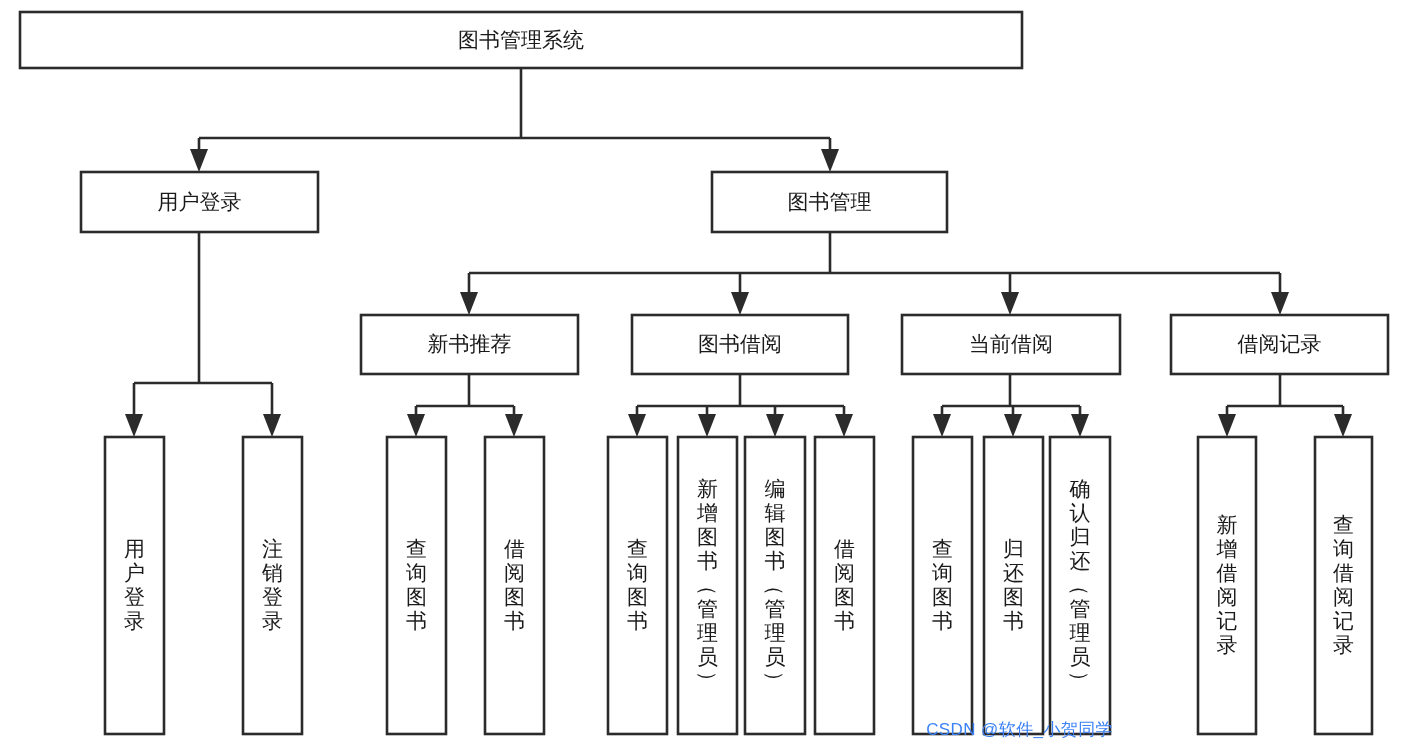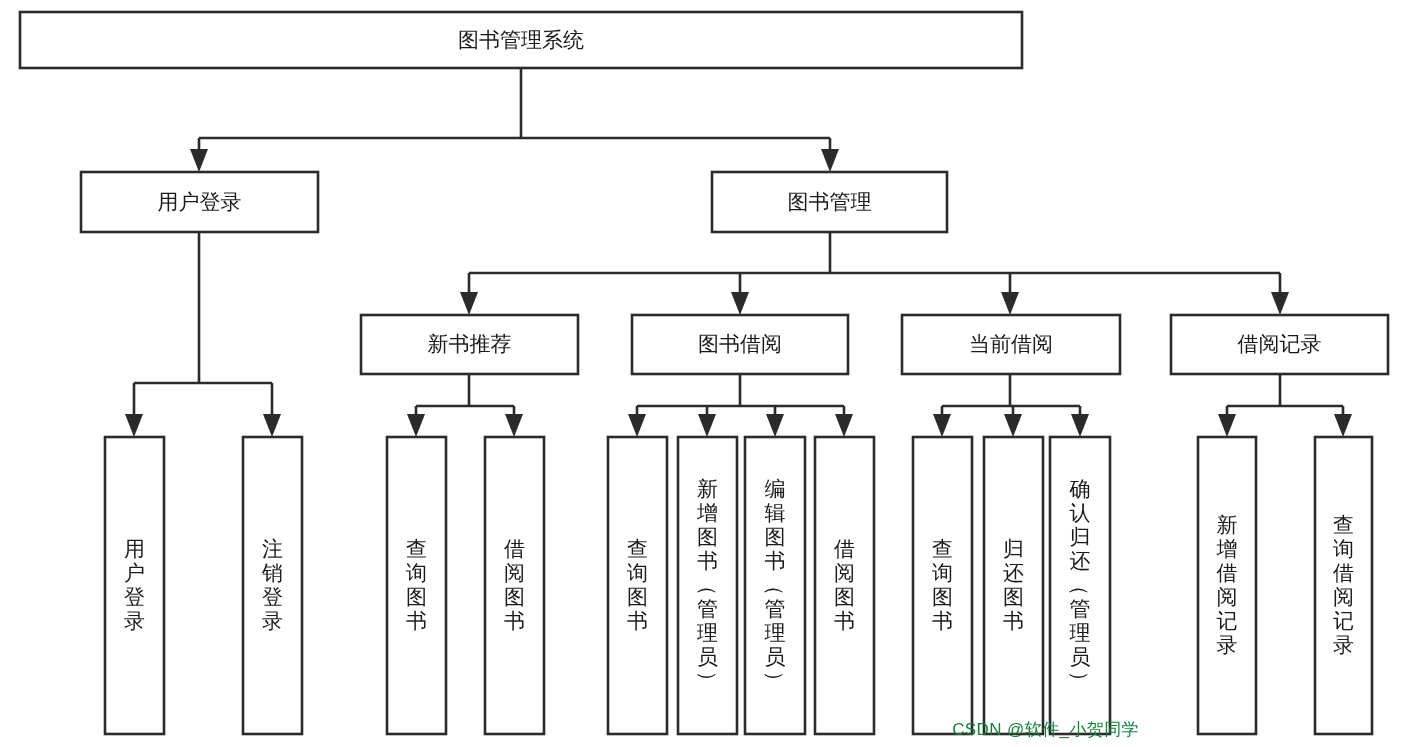--- a/index.html
+++ b/index.html
@@ -12,21 +12,20 @@
     width: 1405px;
     height: 747px;
     font-family: "Liberation Sans", "DejaVu Sans", sans-serif;
     overflow: hidden;
     position: relative;
   }
   #diagram-root {
     position: relative;
     width: 1121px;
     height: 747px;
-    padding-left: 26px;
   }
   svg.diagram-canvas {
     position: absolute;
     left: 0;
     top: 0;
     width: 1405px;
     height: 747px;
     display: block;
   }
   .node-box {
@@ -56,21 +55,21 @@
     font-size: 21px;
     fill: #1a1a1a;
     text-anchor: middle;
   }
   .watermark-text {
     position: absolute;
     right: 8px;
     bottom: 6px;
     font-family: "Liberation Sans", "DejaVu Sans", sans-serif;
     font-size: 17px;
-    color: #15803d;
+    color: #3b82f6;
     white-space: nowrap;
     letter-spacing: 0.4px;
     user-select: none;
   }
 </style>
 </head>
 <body>
 
 <div id="diagram-root">
 

